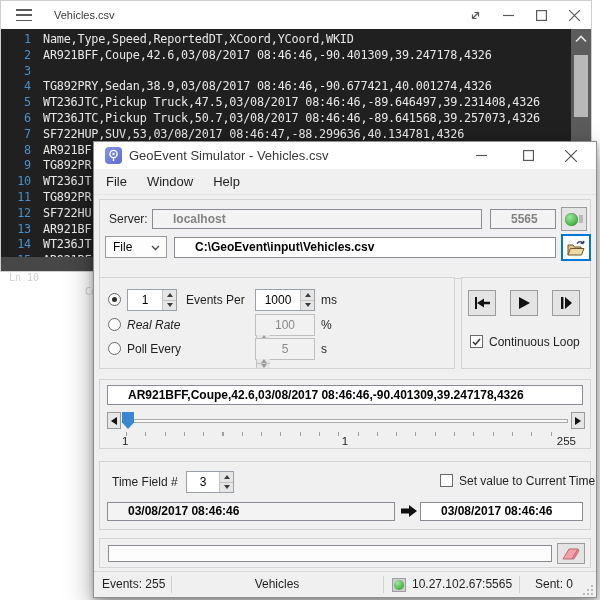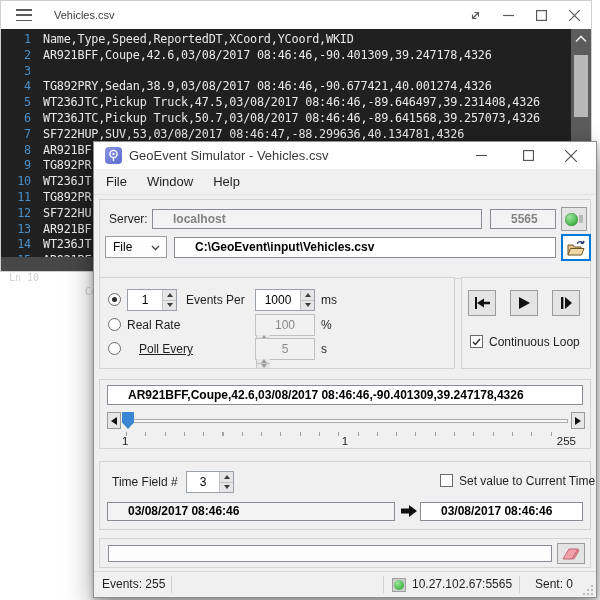--- a/index.html
+++ b/index.html
@@ -229,36 +229,36 @@
             <i class="tri-up"></i>
           </div>
           <div class="sb">
             <i class="tri-dn"></i>
           </div>
         </div>
     </div>
     <div class="lbl" style="left:221px; top:15px;">ms</div>
 
     <div class="radio" style="left:8px; top:40px;"></div>
-    <div class="lbl" style="left:27px; top:40px;">Real Rate</div>
+    <div class="lbl" style="left:27px; top:40px;font-style:italic;">Real Rate</div>
     <div class="spin dis" style="left:155px; top:36px; width:60px;">
       <div class="spin-val">100</div>
       <div class="spin-btns">
           <div class="sb">
             <i class="tri-up"></i>
           </div>
           <div class="sb">
             <i class="tri-dn"></i>
           </div>
         </div>
     </div>
     <div class="lbl" style="left:221px; top:40px;">%</div>
 
     <div class="radio" style="left:8px; top:64px;"></div>
-    <div class="lbl" style="left:39px; top:64px;text-decoration:underline;">Poll Every</div>
+    <div class="lbl" style="left:27px; top:64px;">Poll Every</div>
     <div class="spin dis" style="left:155px; top:60px; width:60px;">
       <div class="spin-val">5</div>
       <div class="spin-btns">
           <div class="sb">
             <i class="tri-up"></i>
           </div>
           <div class="sb">
             <i class="tri-dn"></i>
           </div>
         </div>
@@ -342,20 +342,21 @@
       <svg class="icon-svg" width="18" height="13" viewBox="0 0 18 13">
         <polygon points="1,12 7,2 16,2 10,12" fill="#f2a0a8" stroke="#c06a74" stroke-width="1"></polygon>
         <polygon points="10,12 16,2 17,4 12,12" fill="#e2858f" stroke="#c06a74" stroke-width="0.8"></polygon>
       </svg>
     </div>
   </div>
 
   <div class="statusbar">
     <span style="position:absolute; left:8px; top:5px;">Events: 255</span>
     <div class="sbar-sep" style="left:77px;"></div>
+    <span style="position:absolute; left:77px; width:212px; top:5px; text-align:center;">Vehicles</span>
     <div class="sbar-sep" style="left:289px;"></div>
     <span style="position:absolute; left:298px; top:6px; width:14px; height:14px; background:#cfcfcf; border:1px solid #9f9f9f; display:block;">
       <span style="position:absolute; left:1px; top:1px; width:10px; height:10px; border-radius:50%; background:radial-gradient(circle at 35% 30%, #9fe59f, #1f9e1f); display:block;"></span>
     </span>
     <span style="position:absolute; left:318px; top:5px;">10.27.102.67:5565</span>
     <div class="sbar-sep" style="left:425px;"></div>
     <span style="position:absolute; left:441px; top:5px;">Sent: 0</span>
     <svg class="grip" width="11" height="11" viewBox="0 0 11 11">
       <circle cx="9" cy="2" r="1" fill="#ababab"></circle>
         <circle cx="9" cy="6" r="1" fill="#ababab"></circle>

